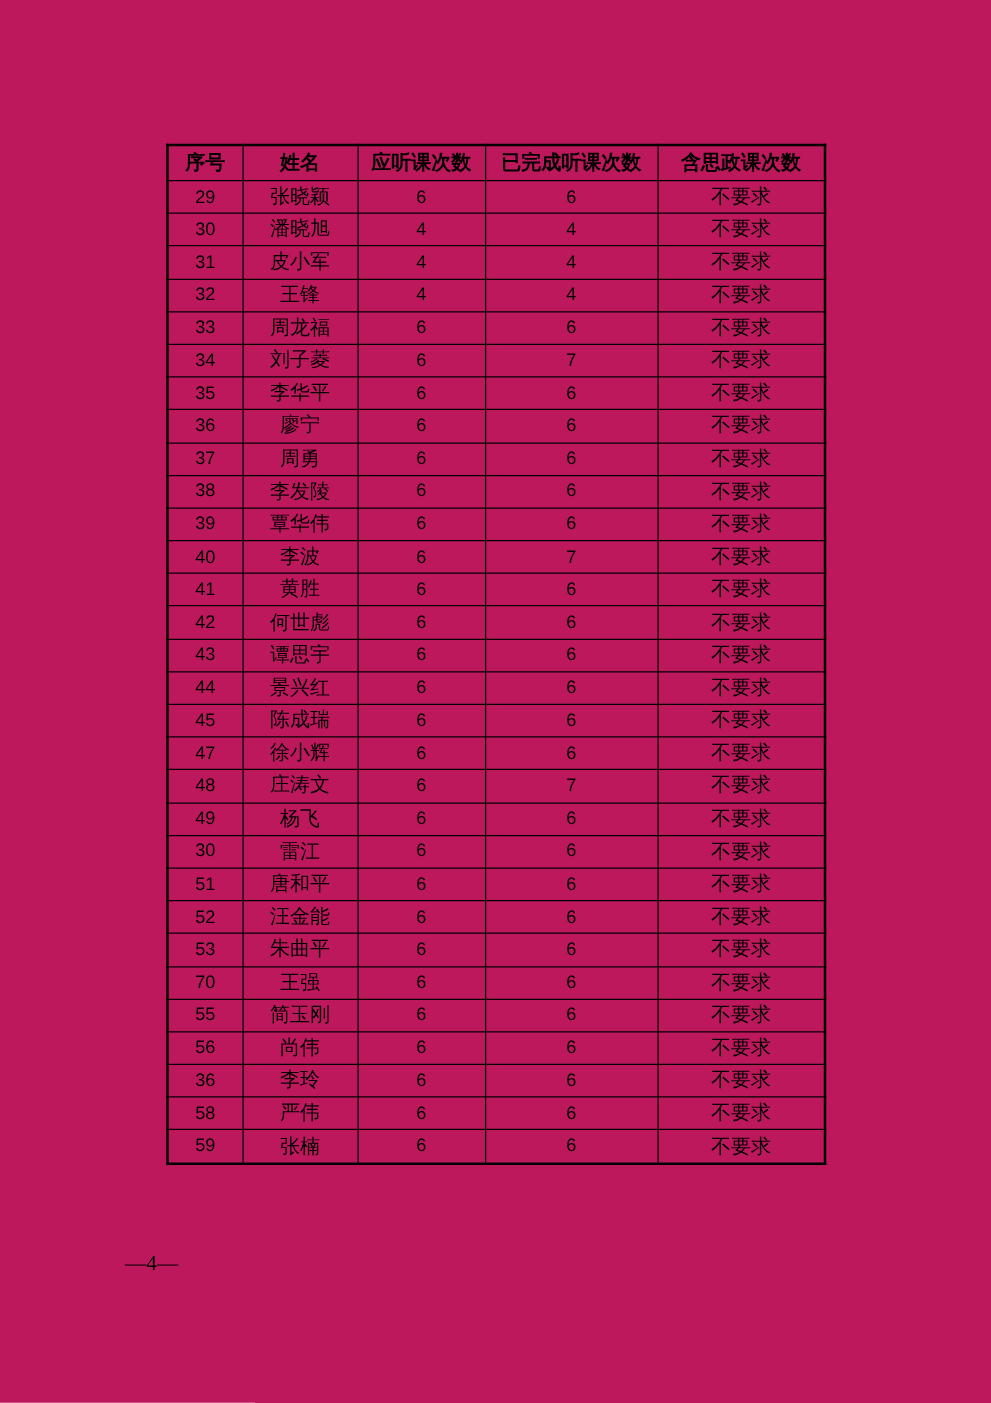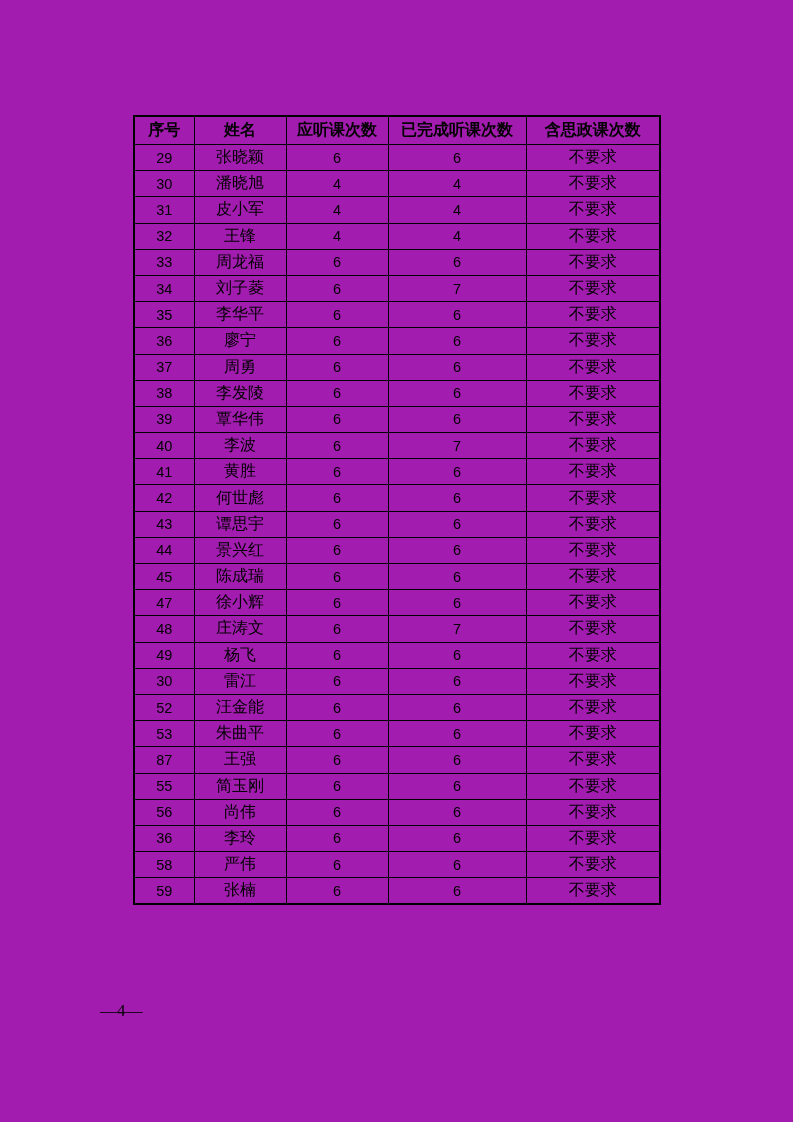--- a/index.html
+++ b/index.html
@@ -10,21 +10,21 @@
     width: 793px;
     height: 1122px;
     background: #ffffff;
     position: relative;
     font-family: "Liberation Serif", "DejaVu Serif", serif;
     color: #000000;
   }
   .doc-page {
     position: absolute;
     inset: 0;
-    background: #a21caf;
+    background: #be185d;
     padding-left: 12px;
   }
   table.roster {
     position: absolute;
     left: 133px;
     top: 115px;
     width: 526px;
     border-collapse: collapse;
     table-layout: fixed;
     border: 2.5px solid #000000;
@@ -248,39 +248,46 @@
   </tr>
 
   <tr>
     <td class="num">30</td>
     <td>雷江</td>
     <td class="num">6</td>
     <td class="num">6</td>
     <td>不要求</td>
   </tr>
 
+  <tr>
+    <td class="num">51</td>
+    <td>唐和平</td>
+    <td class="num">6</td>
+    <td class="num">6</td>
+    <td>不要求</td>
+  </tr>
 
   <tr>
     <td class="num">52</td>
     <td>汪金能</td>
     <td class="num">6</td>
     <td class="num">6</td>
     <td>不要求</td>
   </tr>
 
   <tr>
     <td class="num">53</td>
     <td>朱曲平</td>
     <td class="num">6</td>
     <td class="num">6</td>
     <td>不要求</td>
   </tr>
 
   <tr>
-    <td class="num">87</td>
+    <td class="num">70</td>
     <td>王强</td>
     <td class="num">6</td>
     <td class="num">6</td>
     <td>不要求</td>
   </tr>
 
   <tr>
     <td class="num">55</td>
     <td>简玉刚</td>
     <td class="num">6</td>

